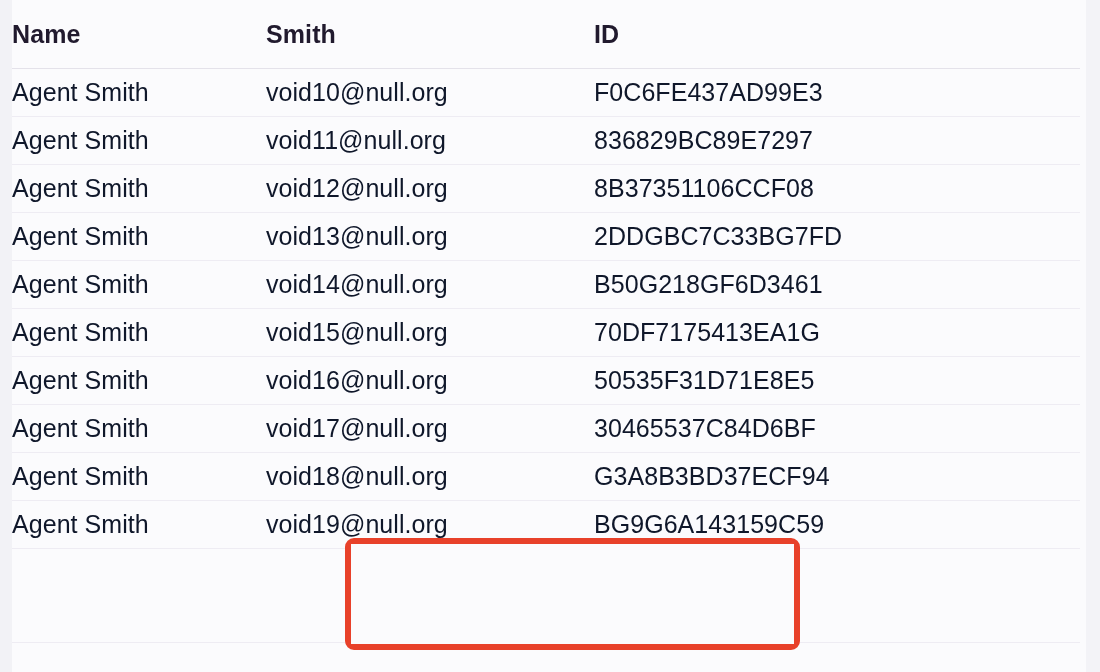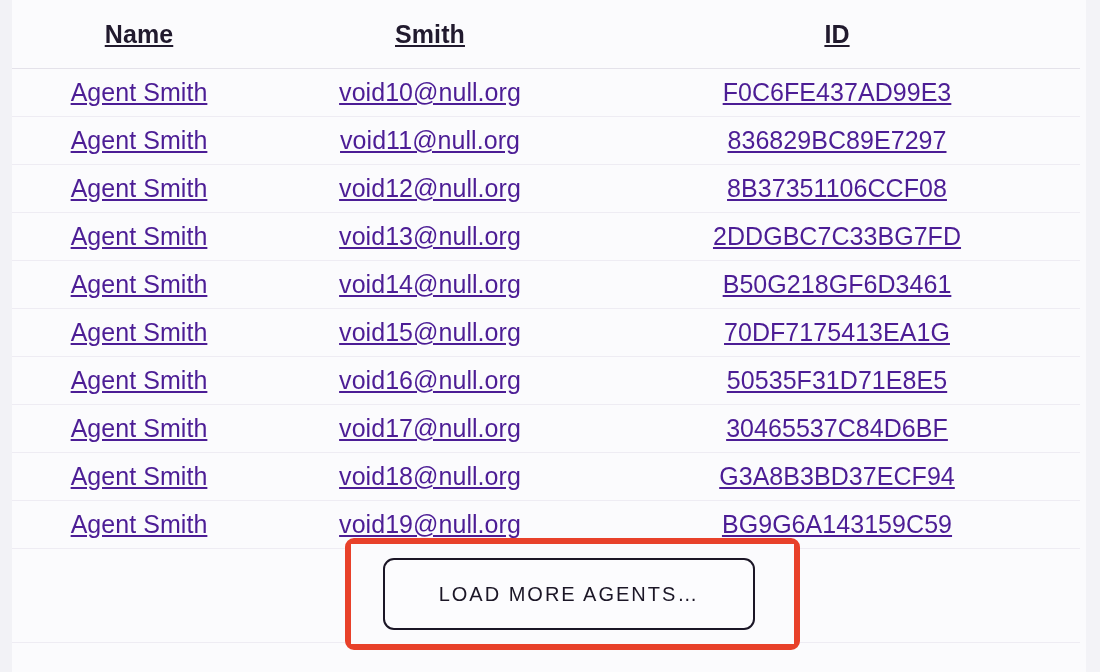--- a/index.html
+++ b/index.html
@@ -42,46 +42,45 @@
   #agents-table {
     position: absolute;
     left: 12px;
     top: 0;
     width: 1068px;
     border-collapse: collapse;
     table-layout: fixed;
   }
   #agents-table th,
   #agents-table td {
-    text-align: center;
+    text-align: left;
     padding: 0;
     vertical-align: middle;
     white-space: nowrap;
-    text-decoration: underline;
   }
 
   .col-name  { width: 254px; }
   .col-email { width: 328px; }
   .col-id    { width: 486px; }
 
   thead th {
     height: 68px;
     font-size: 25px;
     font-weight: bold;
     color: #211a2e;
     letter-spacing: 0.1px;
     border-bottom: 1.6px solid #e4e2ea;
   }
   thead th .th-inner { display: block; }
 
   tbody td {
     height: 47px;
     font-size: 25px;
     font-weight: normal;
-    color: #4c1d95;
+    color: #0f172a;
     letter-spacing: 0.05px;
     border-bottom: 1px solid #eeecf3;
   }
 
   .cell-pad-name  { padding-left: 51px; }
   .cell-pad-email { padding-left: 5px; }
   .cell-pad-id    { padding-left: 21px; }
 
   tbody tr:last-child td { border-bottom: 1px solid #eeecf3; }
 
@@ -218,17 +217,16 @@
         <tr>
           <td class="cell-pad-name">Agent Smith</td>
           <td class="cell-pad-email">void19@null.org</td>
           <td class="cell-pad-id">BG9G6A143159C59</td>
         </tr>
       </tbody>
   </table>
 
   <div class="footer-rule"></div>
 
-  <button id="load-more-button">LOAD MORE AGENTS…</button>
 
   <div id="annotation-box"></div>
 
 </div>
 
 </body></html>

